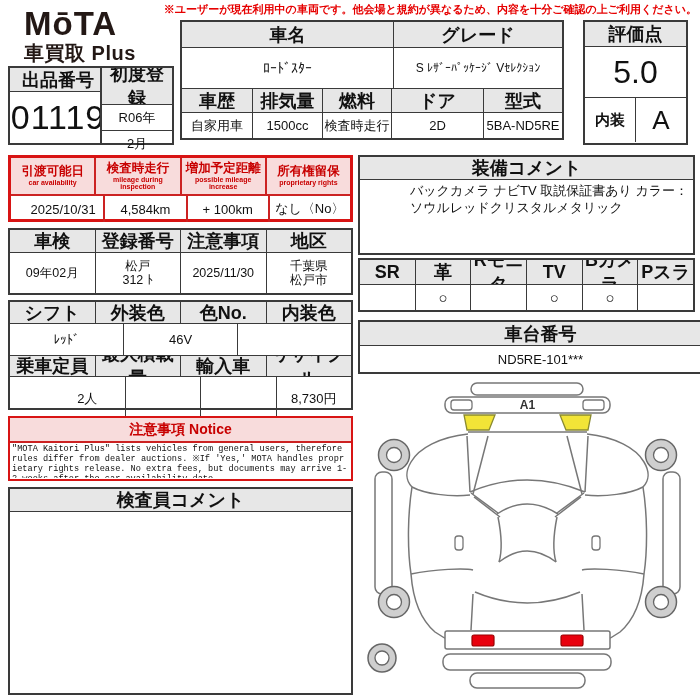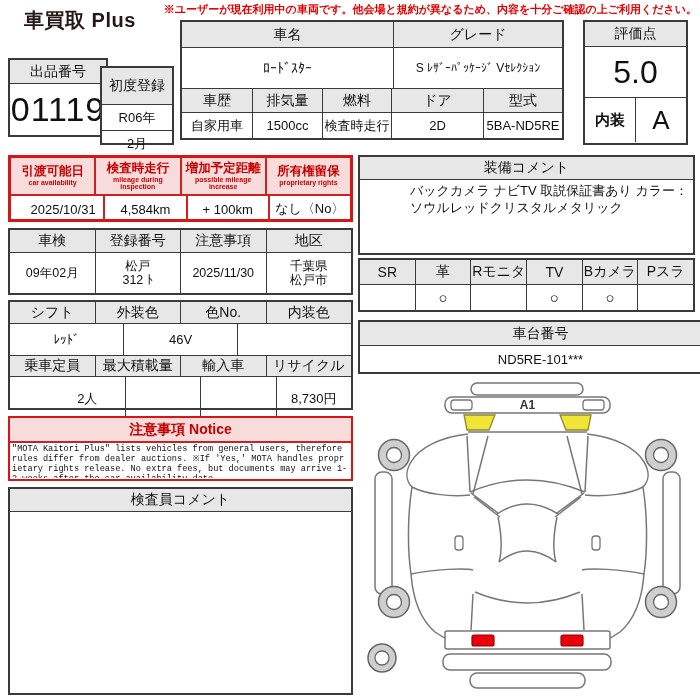--- a/index.html
+++ b/index.html
@@ -9,21 +9,21 @@
     font-family:"Liberation Sans", sans-serif; color:#111; overflow:hidden;
   }
   .abs { position:absolute; }
 
   
   .tbl { border:2px solid #3a3a3a; background:#fff; }
   .trow { display:flex; }
   .trow + .trow { border-top:1.5px solid #3a3a3a; }
   .tcell { flex:1; display:flex; flex-direction:column; align-items:center; justify-content:center; text-align:center; overflow:hidden; }
   .tcell + .tcell { border-left:1.5px solid #3a3a3a; }
-  .hd { background:#e7e7e7; font-weight:normal; font-size:14px; }
+  .hd { background:#e7e7e7; font-weight:bold; font-size:18px; }
   .val { font-size:13px; }
   .val2 { font-size:12.5px; line-height:1.15; }
 
   
   .redtbl { border:3px solid #d81414; }
   .redtbl .trow + .trow { border-top:2px solid #cc2222; }
   .redtbl .tcell + .tcell { border-left:2px solid #cc2222; }
   .redhd { background:#f8dcdc; color:#c80000; font-weight:bold; }
   .redhd .jp { font-size:12.5px; line-height:1.1; }
   .redhd .en { font-size:7px; font-weight:bold; line-height:1.05; }
@@ -45,24 +45,25 @@
   .circle-mark { font-size:15px; }
 </style>
 </head>
 <body>
 
 <div class="sheet">
 
   <div class="abs warning" style="top:2px; right:3px;">※ユーザーが現在利用中の車両です。他会場と規約が異なるため、内容を十分ご確認の上ご利用ください。</div>
 
   <div class="abs" style="left:24px; top:7px;">
+    <div class="logo1">MōTA</div>
     <div class="logo2">車買取 Plus</div>
   </div>
 
-  <div class="abs tbl" style="left:8px; top:58px; width:100px; height:79px;">
+  <div class="abs tbl" style="left:8px; top:66px; width:100px; height:79px;">
     <div class="trow" style="height:23px;">
         <div class="tcell hd">出品番号</div>
       </div>
     <div class="trow" style="height:51px;">
         <div class="tcell bignum">01119</div>
       </div>
   </div>
 
   <div class="abs tbl" style="left:100px; top:66px; width:74px; height:79px;">
     <div class="trow" style="height:36px;">

